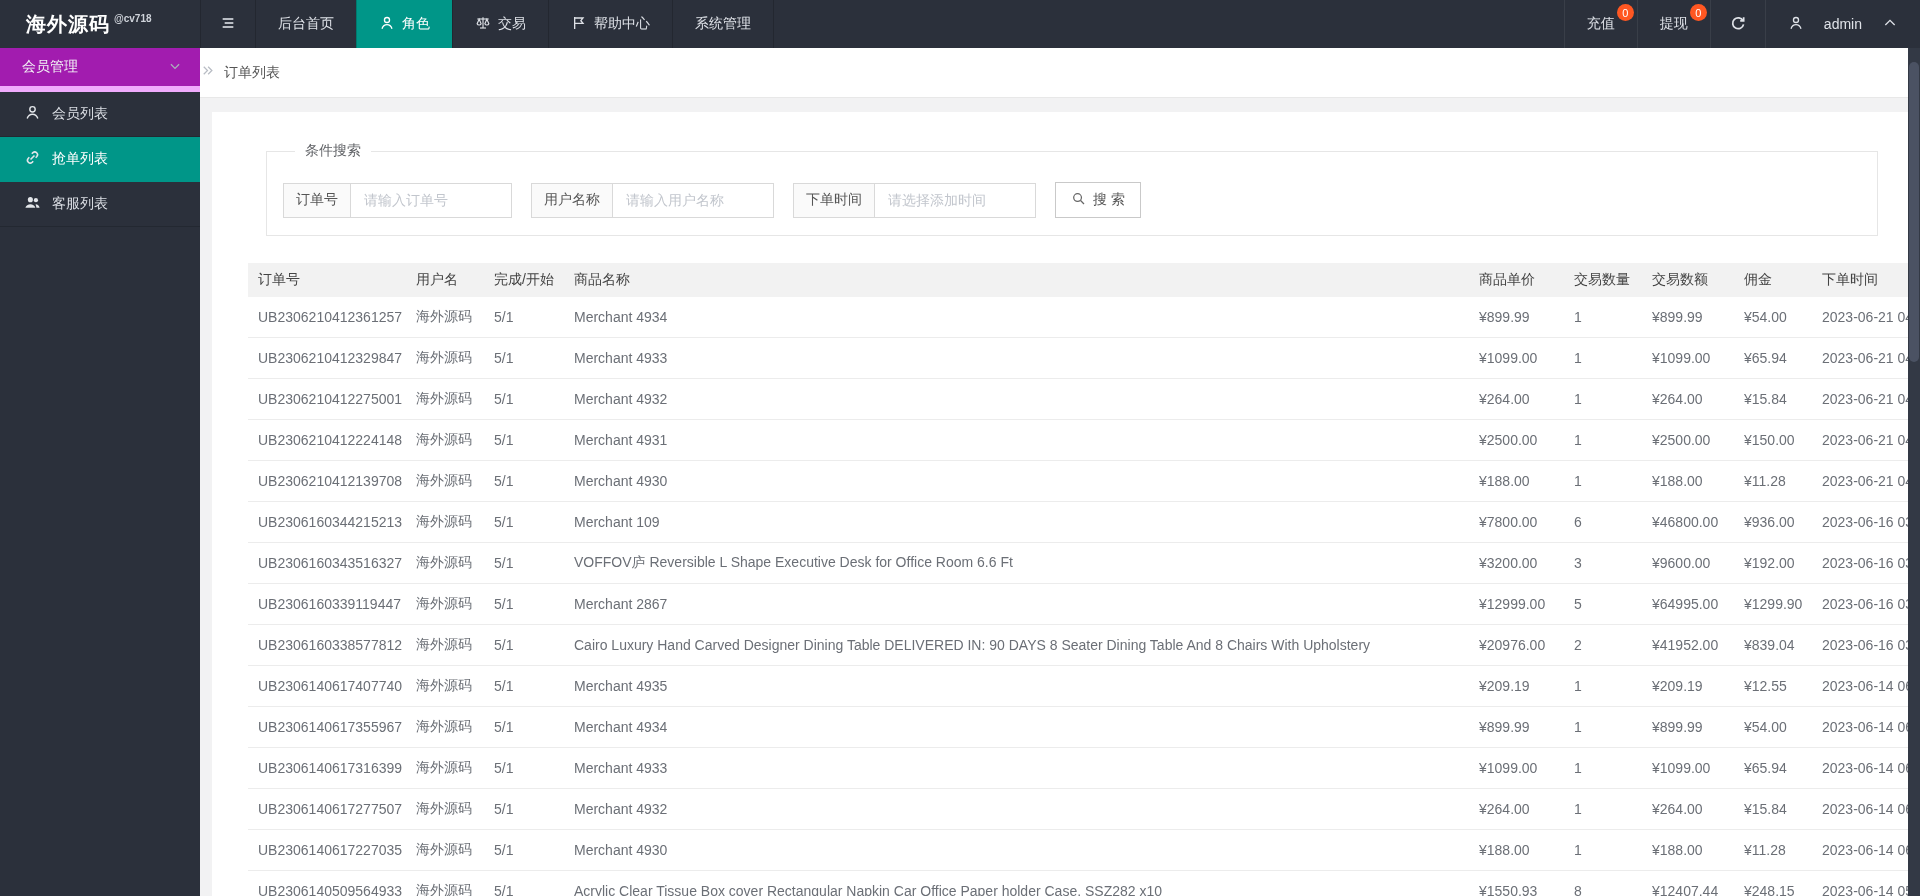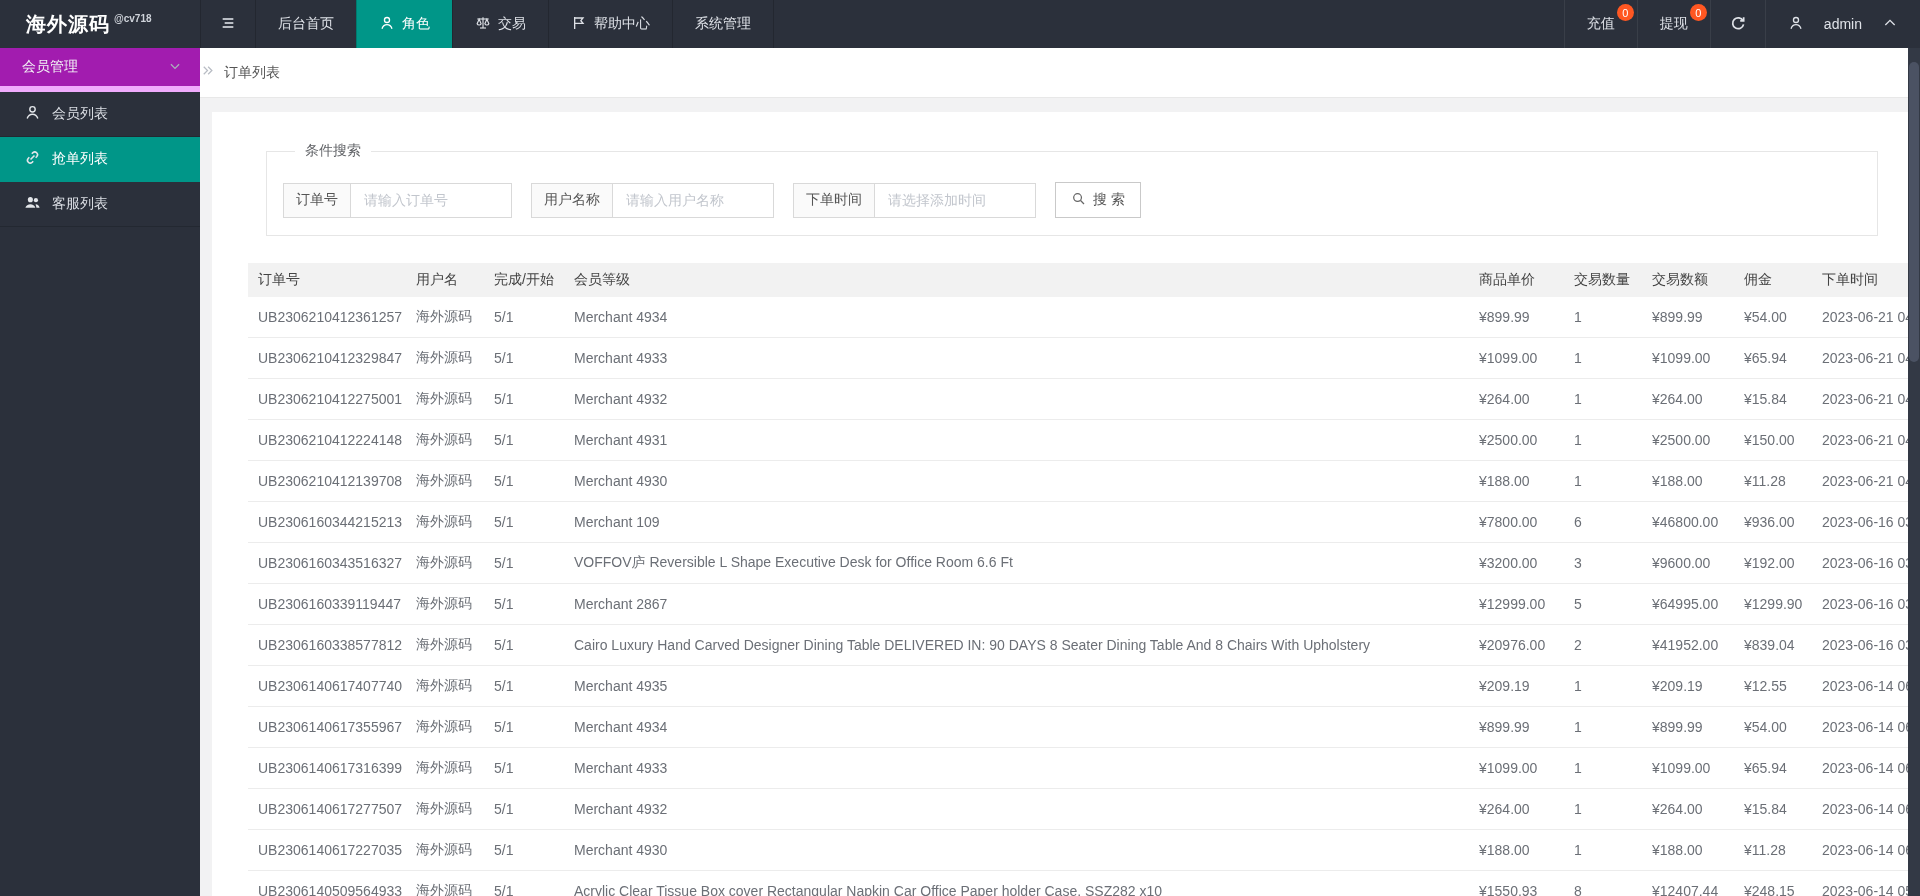--- a/index.html
+++ b/index.html
@@ -253,21 +253,21 @@
           <col style="width:92px">
           <col style="width:78px">
           <col style="width:239px">
       </colgroup>
       <thead>
         <tr>
 
         <th>订单号</th>
             <th>用户名</th>
             <th>完成/开始</th>
-            <th>会员等级</th>
+            <th>商品名称</th>
             <th>商品单价</th>
             <th>交易数量</th>
             <th>交易数额</th>
             <th>佣金</th>
             <th>下单时间</th>
           </tr>
       </thead>
       <tbody>
 
           <tr>

